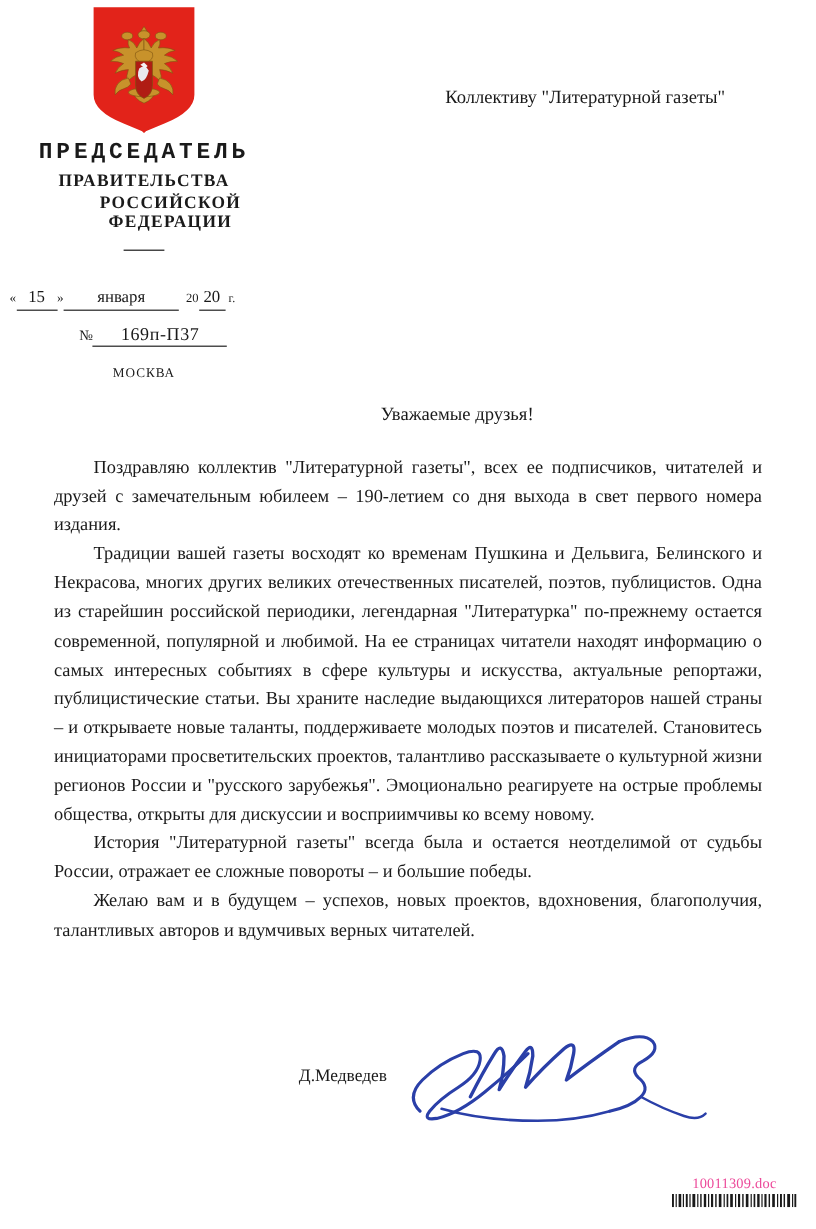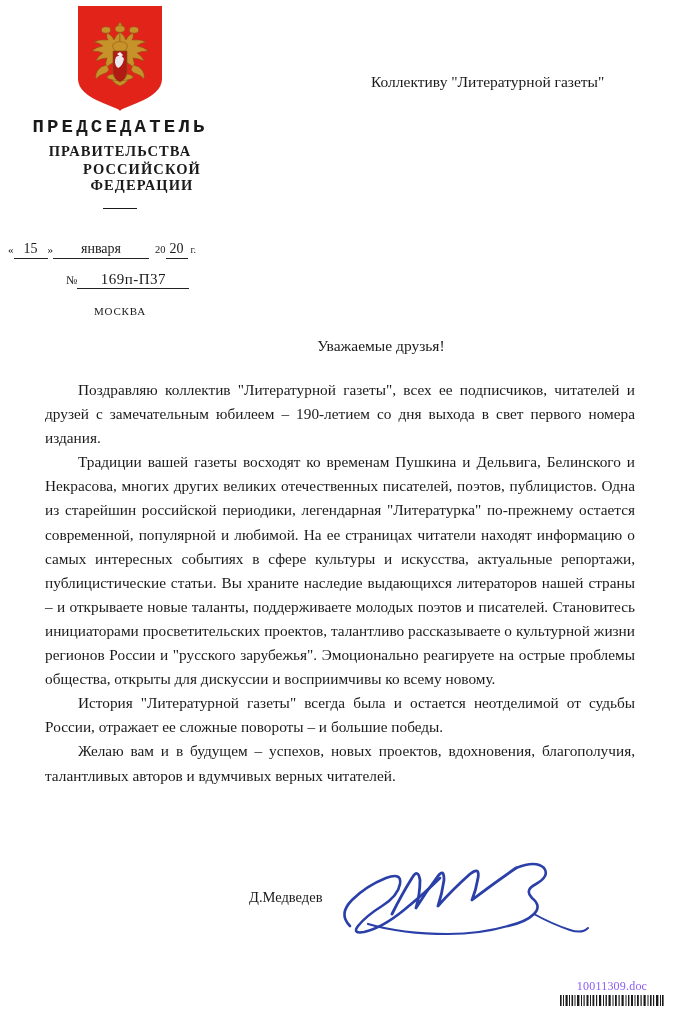--- a/index.html
+++ b/index.html
@@ -177,21 +177,21 @@
   
   .footer {
     position: absolute;
     right: 16px;
     bottom: 18px;
     text-align: center;
   }
   .doc-code {
     font-size: 12px;
     letter-spacing: 0.2px;
-    color: #8b5cf6;
+    color: #ec4899;
   }
   .barcode {
     margin-top: 1px;
     height: 11px;
     width: 104px;
     display: block;
   }
 </style>
 </head>
 <body>

